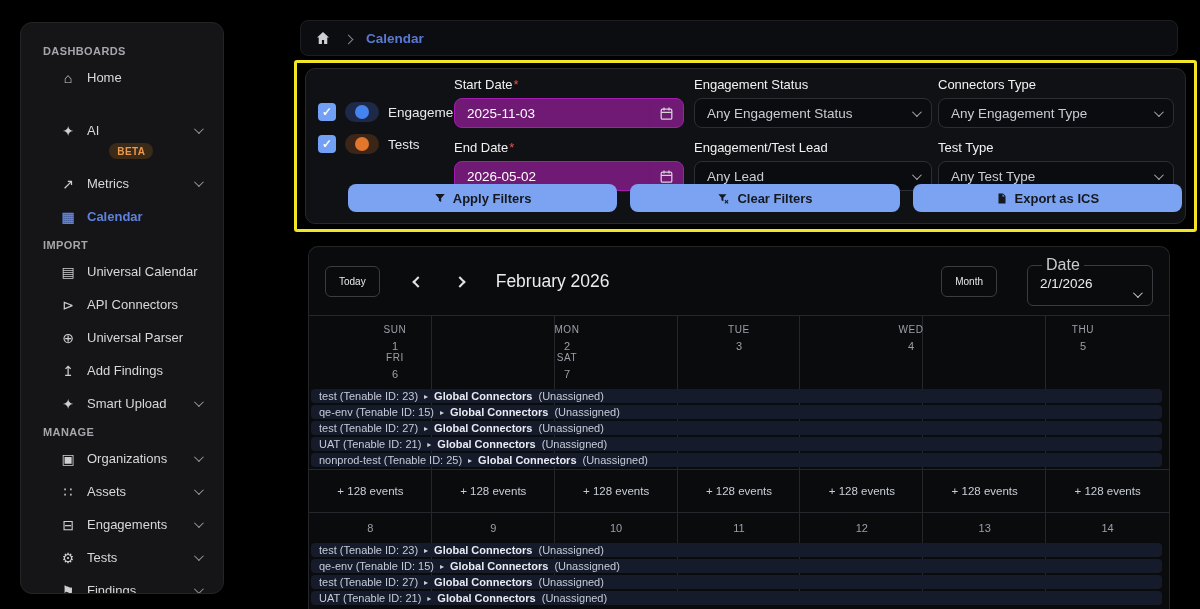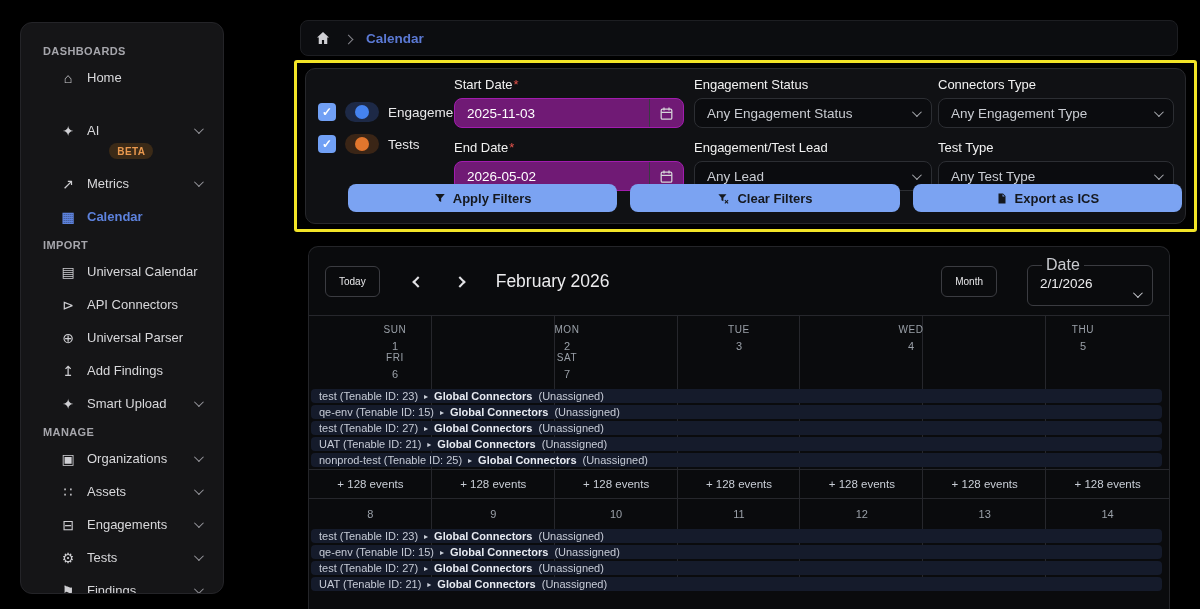--- a/index.html
+++ b/index.html
@@ -102,21 +102,21 @@
     text-align: center; padding: 8px 0 9px; }
   .dname { font-size: 10px; color: #9aa0a8; letter-spacing: .6px; }
   .dnum { font-size: 11px; color: #9aa0a8; margin-top: 5px; }
   .events { position: relative; padding: 0 7px 0 2px; }
   .event-bar { height: 14px; margin-bottom: 2px; background: #151b2b; border-radius: 4px;
     display: flex; align-items: center; padding: 0 8px; gap: 6px; font-size: 11px; color: #c6cbd6;
     white-space: nowrap; overflow: hidden; cursor: pointer; }
   .ev-arrow { font-size: 8px; color: #cdd2dc; }
   .ev-org { font-weight: bold; color: #e8ebf2; }
   .more-row { position: relative; display: grid; grid-template-columns: repeat(7, 1fr);
-    border-top: 1px solid #26272c; border-bottom: 1px solid #26272c; height: 30px;
+    border-top: 1px solid #26272c; border-bottom: 1px solid #26272c; height: 44px;
     align-items: center; text-align: center; }
   .more-cell { font-size: 11.5px; color: #c9ced6; cursor: pointer; }
   .day-num-row { position: relative; display: grid; grid-template-columns: repeat(7, 1fr);
     height: 30px; align-items: center; text-align: center; }
   .dnum2 { font-size: 11px; color: #9aa0a8; }
 </style>
 </head>
 <body>
 
 <div id="app">

